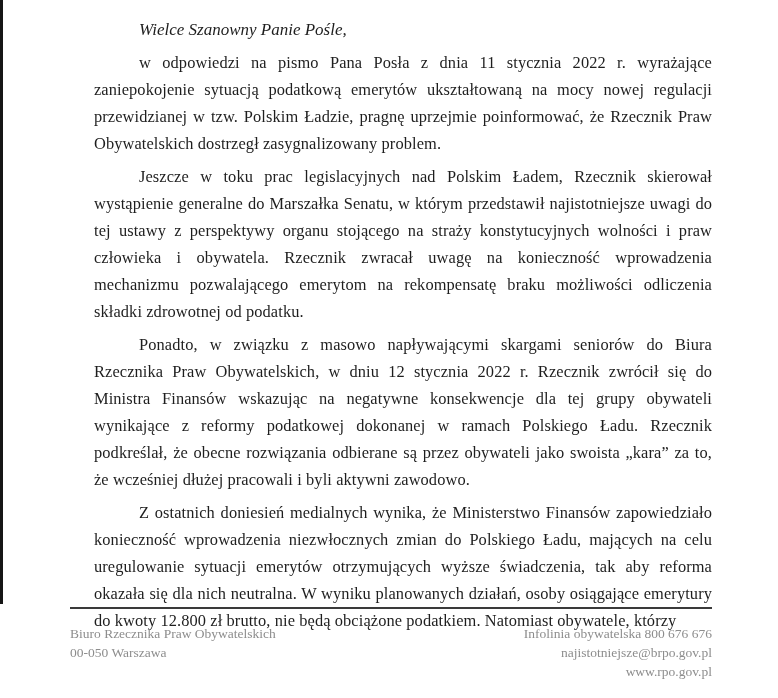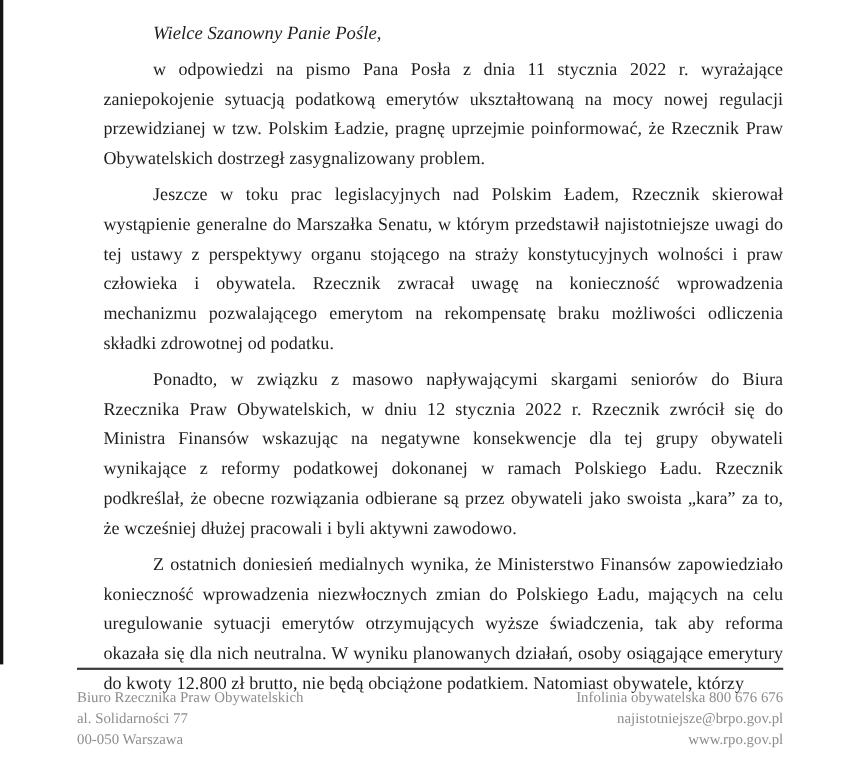--- a/index.html
+++ b/index.html
@@ -74,21 +74,20 @@
     <p>Jeszcze w toku prac legislacyjnych nad Polskim Ładem, Rzecznik skierował wystąpienie generalne do Marszałka Senatu, w którym przedstawił najistotniejsze uwagi do tej ustawy z perspektywy organu stojącego na straży konstytucyjnych wolności i praw człowieka i obywatela. Rzecznik zwracał uwagę na konieczność wprowadzenia mechanizmu pozwalającego emerytom na rekompensatę braku możliwości odliczenia składki zdrowotnej od podatku.</p>
 
     <p>Ponadto, w związku z masowo napływającymi skargami seniorów do Biura Rzecznika Praw Obywatelskich, w dniu 12 stycznia 2022 r. Rzecznik zwrócił się do Ministra Finansów wskazując na negatywne konsekwencje dla tej grupy obywateli wynikające z reformy podatkowej dokonanej w ramach Polskiego Ładu. Rzecznik podkreślał, że obecne rozwiązania odbierane są przez obywateli jako swoista „kara” za to, że wcześniej dłużej pracowali i byli aktywni zawodowo.</p>
 
     <p>Z ostatnich doniesień medialnych wynika, że Ministerstwo Finansów zapowiedziało konieczność wprowadzenia niezwłocznych zmian do Polskiego Ładu, mających na celu uregulowanie sytuacji emerytów otrzymujących wyższe świadczenia, tak aby reforma okazała się dla nich neutralna. W wyniku planowanych działań, osoby osiągające emerytury do kwoty 12.800 zł brutto, nie będą obciążone podatkiem. Natomiast obywatele, którzy</p>
   </div>
 
   <div class="footer">
     <div class="footer-col left">
       <div class="footer-line">Biuro Rzecznika Praw Obywatelskich</div>
-      <div class="footer-line">al. Solidarności 77</div>
       <div class="footer-line">00-050 Warszawa</div>
     </div>
 
     <div class="footer-col right">
       <div class="footer-line">Infolinia obywatelska 800 676 676</div>
       <div class="footer-line">najistotniejsze@brpo.gov.pl</div>
       <div class="footer-line">www.rpo.gov.pl</div>
     </div>
   </div>
 

